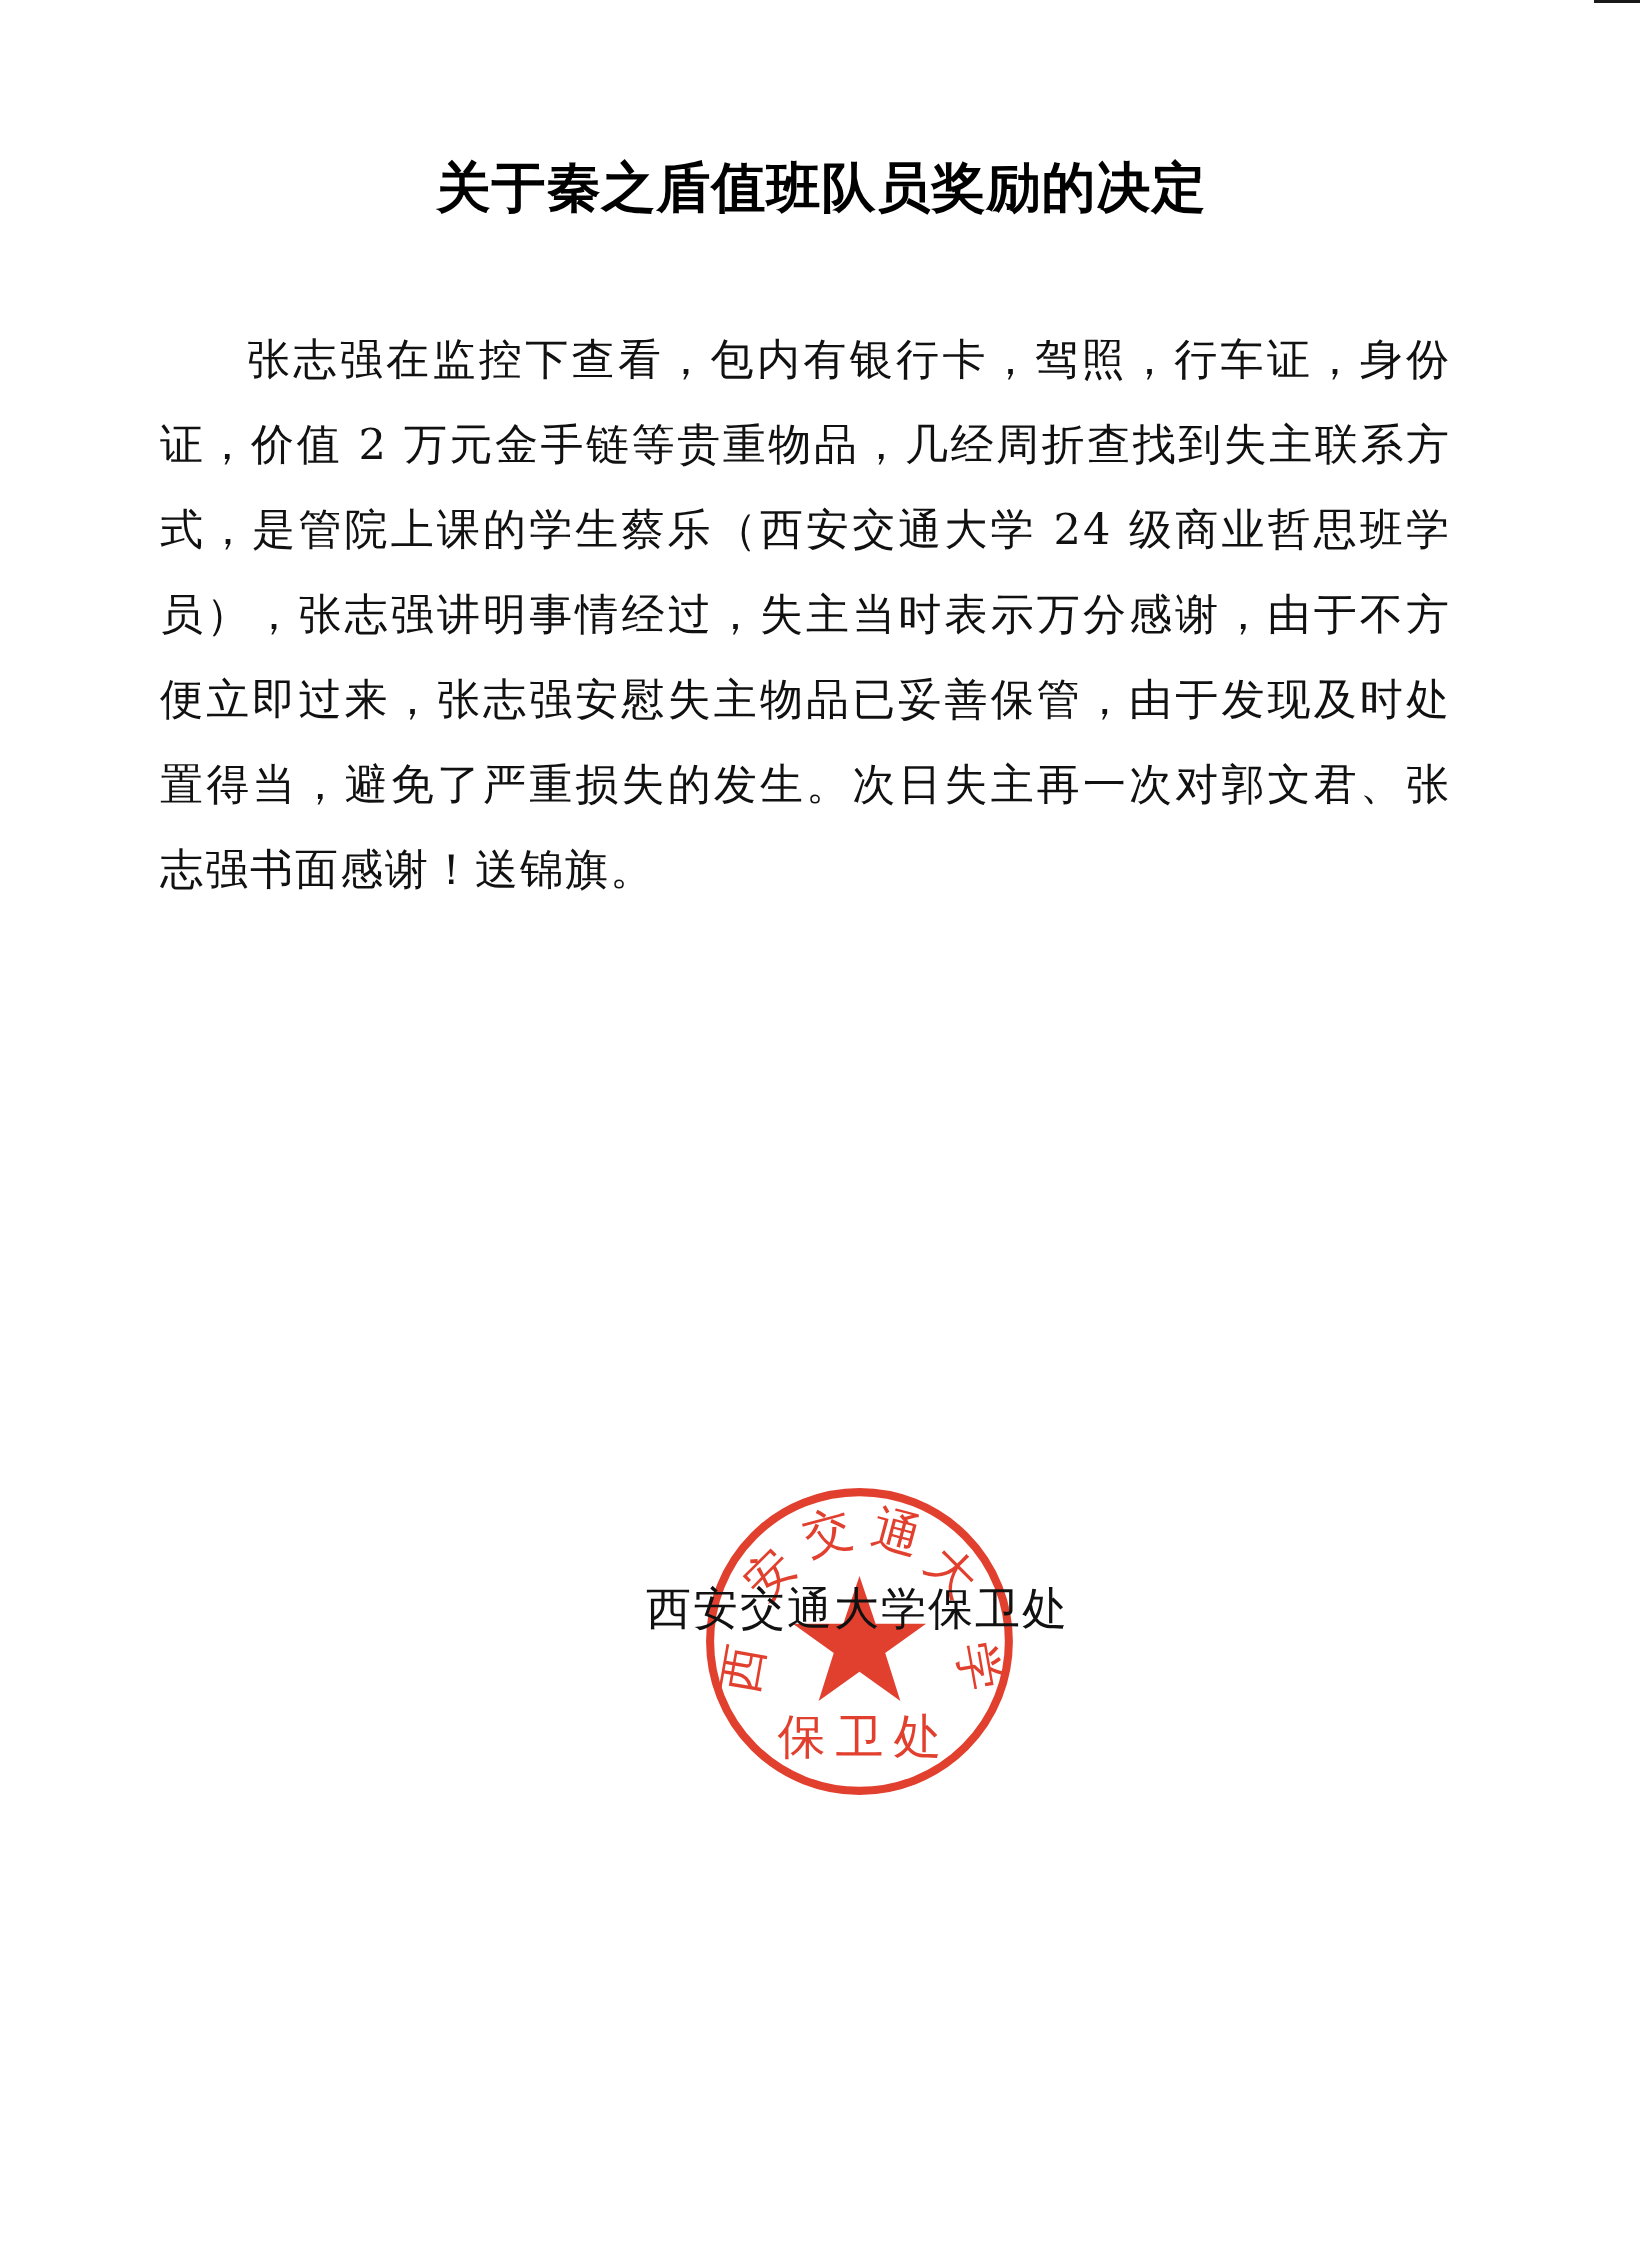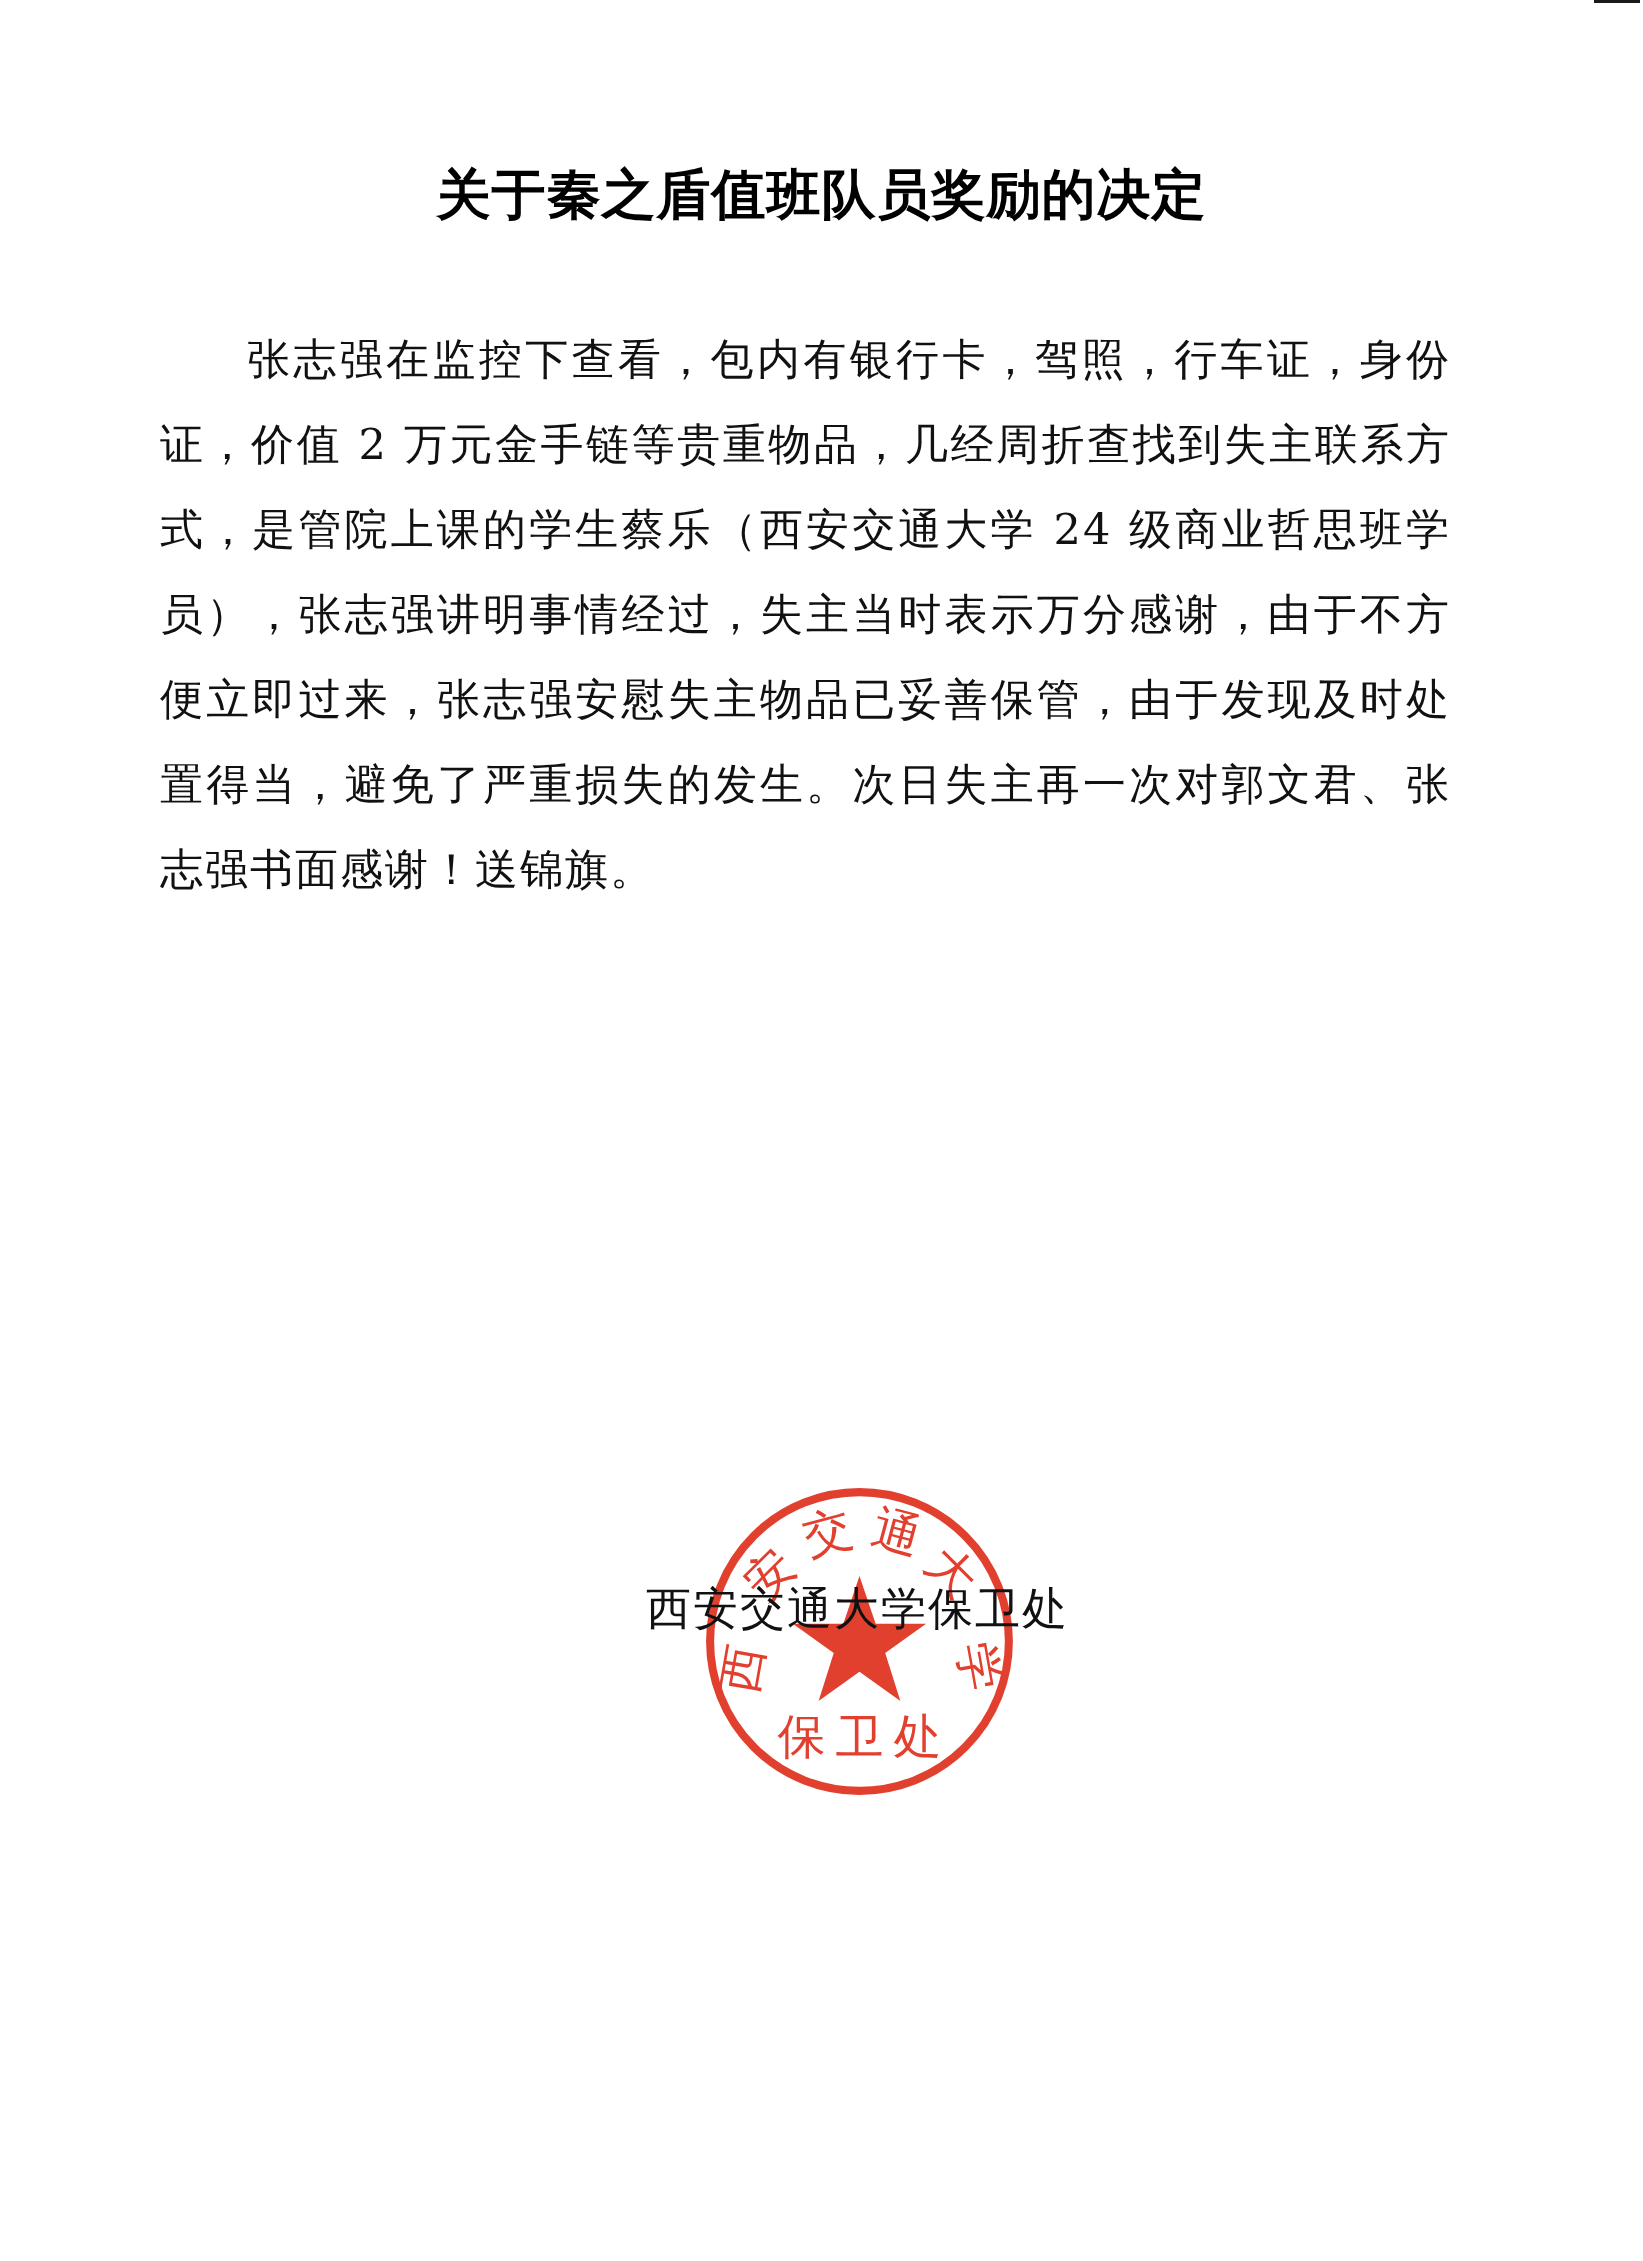--- a/index.html
+++ b/index.html
@@ -20,21 +20,21 @@
     .doc-title {
       position: absolute;
       left: 0; right: 0;
       top: 151px;
       text-align: center;
       font-family: "DejaVu Sans", "Liberation Sans", sans-serif;
       font-weight: bold;
       font-size: 54px;
       letter-spacing: 1px;
       color: #000;
-      margin: 8px;
+      margin: 1px;
     }
     .body-text {
       position: absolute;
       left: 160px;
       width: 1291px;
       top: 317px;
       font-size: 43px;
       line-height: 85px;
       text-align: justify;
       letter-spacing: 2px;

